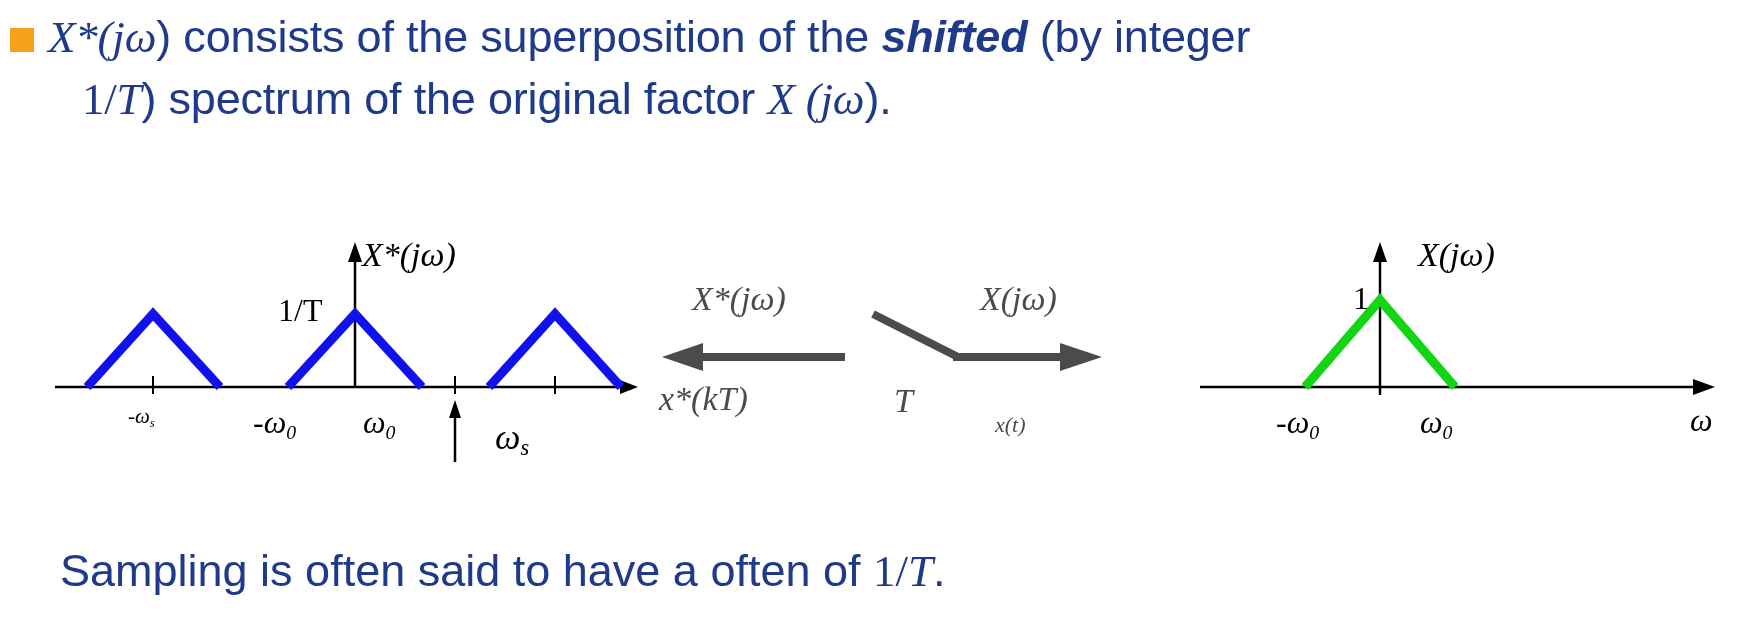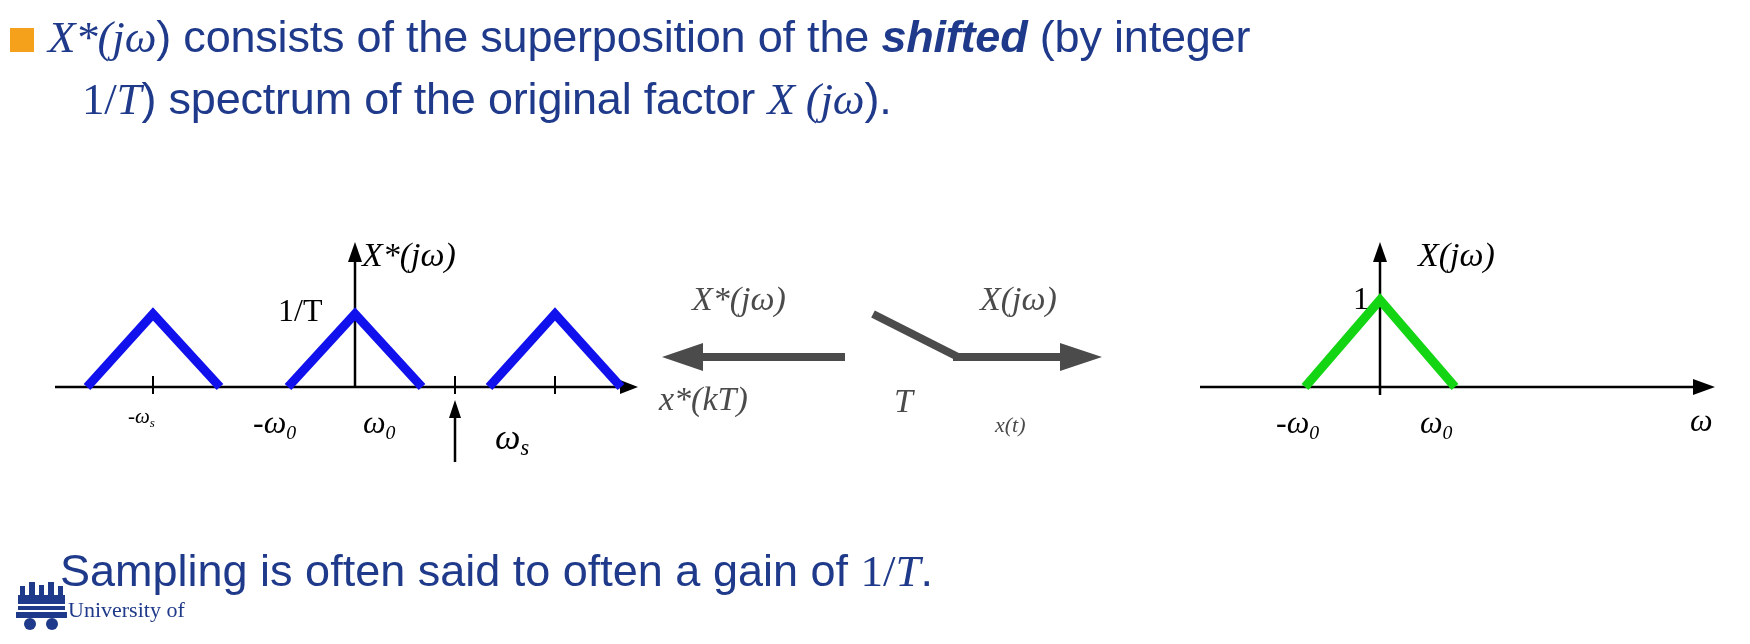--- a/index.html
+++ b/index.html
@@ -133,31 +133,16 @@
       <polyline points="120,155 195,68 270,155" fill="none" stroke="#14D514" stroke-width="9" stroke-linejoin="miter"></polyline>
     </svg>
 
     <div class="lbl" style="left:1418px;top:4px;font-size:34px;">X(jω)</div>
     <div class="lbl" style="left:1353px;top:48px;font-size:32px;font-style:normal;">1</div>
     <div class="lbl" style="left:1276px;top:172px;font-size:32px;"><span>-ω</span><span class="sub">0</span></div>
     <div class="lbl" style="left:1420px;top:172px;font-size:32px;"><span>ω</span><span class="sub">0</span></div>
     <div class="lbl" style="left:1690px;top:170px;font-size:32px;">ω</div>
   </div>
 
-  <div class="bottom-line"><span>Sampling is often said to often a gain of </span><span class="mathu" style="font-style:normal;"><span style="font-family:'Liberation Serif',serif;">1/</span><span class="mathi">T</span></span><span>.</span></div>
+  <div class="bottom-line"><span>Sampling is often said to have a often of </span><span class="mathu" style="font-style:normal;"><span style="font-family:'Liberation Serif',serif;">1/</span><span class="mathi">T</span></span><span>.</span></div>
 
-  <div class="logo">
-    <svg class="logo-crest" width="56" height="56" viewBox="0 0 56 56">
-      <rect x="6" y="8" width="5" height="9" fill="#1F3A8A"></rect>
-      <rect x="15" y="4" width="6" height="13" fill="#1F3A8A"></rect>
-      <rect x="25" y="7" width="5" height="10" fill="#1F3A8A"></rect>
-      <rect x="34" y="4" width="6" height="13" fill="#1F3A8A"></rect>
-      <rect x="44" y="8" width="5" height="9" fill="#1F3A8A"></rect>
-      <rect x="4" y="17" width="47" height="9" fill="#1F3A8A"></rect>
-      <rect x="4" y="28" width="47" height="4" fill="#1F3A8A"></rect>
-      <rect x="2" y="34" width="51" height="6" fill="#1F3A8A"></rect>
-      <circle cx="16" cy="46" r="6" fill="#1F3A8A"></circle>
-      <circle cx="38" cy="46" r="6" fill="#1F3A8A"></circle>
-    </svg>
-    <div class="logo-text">University of</div>
-  </div>
 
 </div>
 
 </body></html>

